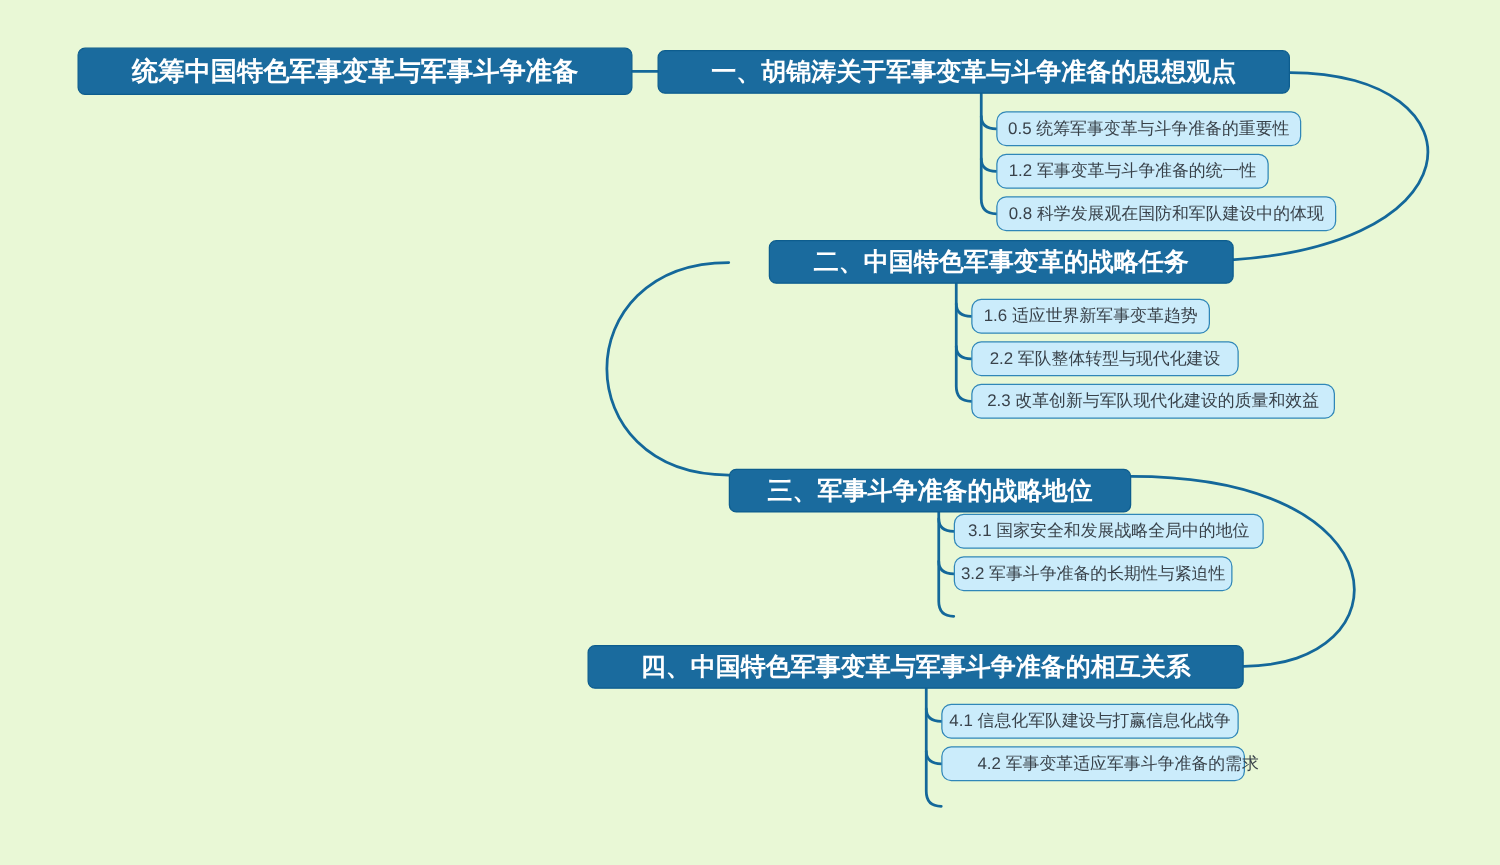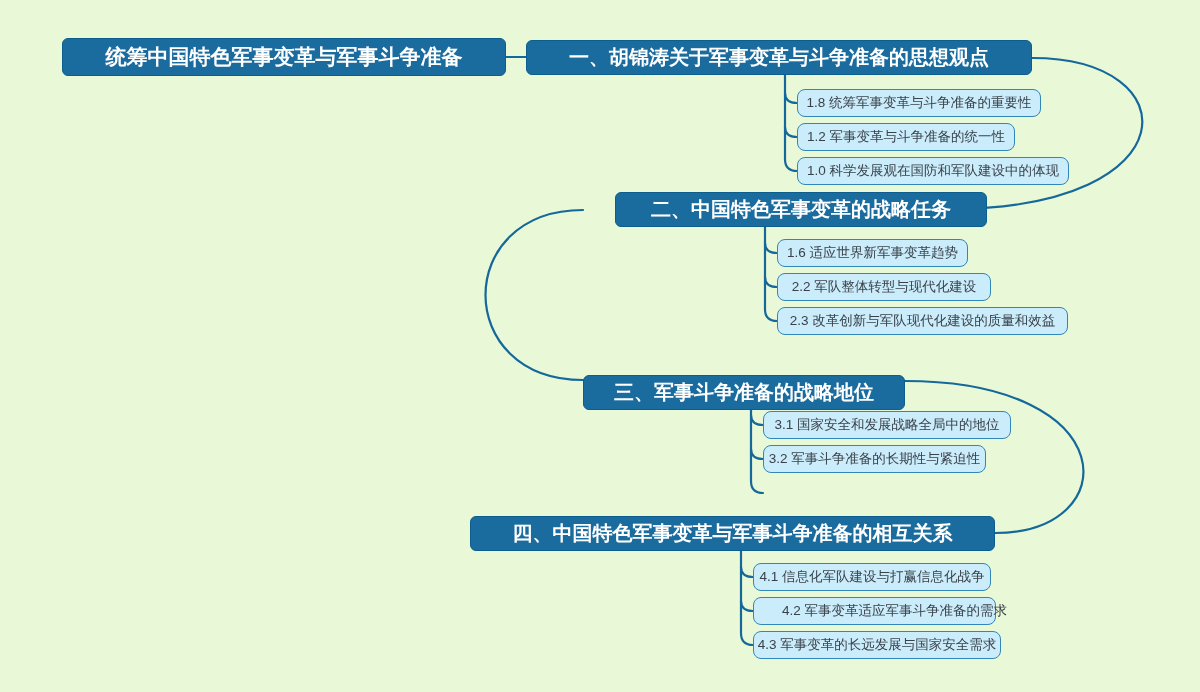--- a/index.html
+++ b/index.html
@@ -86,31 +86,30 @@
     <path d="M 751,449 Q 751,459 763,459"></path>
 
     <path d="M 741,551 L 741,633 Q 741,645 753,645"></path>
     <path d="M 741,567 Q 741,577 753,577"></path>
     <path d="M 741,601 Q 741,611 753,611"></path>
   </svg>
 
   <div class="node big root n-root">统筹中国特色军事变革与军事斗争准备</div>
 
   <div class="node big n-b1">一、胡锦涛关于军事变革与斗争准备的思想观点</div>
-  <div class="node sub n-c11">1.8 统筹军事变革与斗争准备的重要性</div>
+  <div class="node sub n-c11">0.5 统筹军事变革与斗争准备的重要性</div>
   <div class="node sub n-c12">1.2 军事变革与斗争准备的统一性</div>
-  <div class="node sub n-c13">1.0 科学发展观在国防和军队建设中的体现</div>
+  <div class="node sub n-c13">0.8 科学发展观在国防和军队建设中的体现</div>
 
   <div class="node big n-b2">二、中国特色军事变革的战略任务</div>
   <div class="node sub n-c21">1.6 适应世界新军事变革趋势</div>
   <div class="node sub n-c22">2.2 军队整体转型与现代化建设</div>
   <div class="node sub n-c23">2.3 改革创新与军队现代化建设的质量和效益</div>
 
   <div class="node big n-b3">三、军事斗争准备的战略地位</div>
   <div class="node sub n-c31">3.1 国家安全和发展战略全局中的地位</div>
   <div class="node sub n-c32">3.2 军事斗争准备的长期性与紧迫性</div>
 
   <div class="node big n-b4">四、中国特色军事变革与军事斗争准备的相互关系</div>
   <div class="node sub n-c41">4.1 信息化军队建设与打赢信息化战争</div>
   <div class="node sub n-c42">4.2 军事变革适应军事斗争准备的需求</div>
-  <div class="node sub n-c43">4.3 军事变革的长远发展与国家安全需求</div>
 
 </div>
 
 </body></html>

